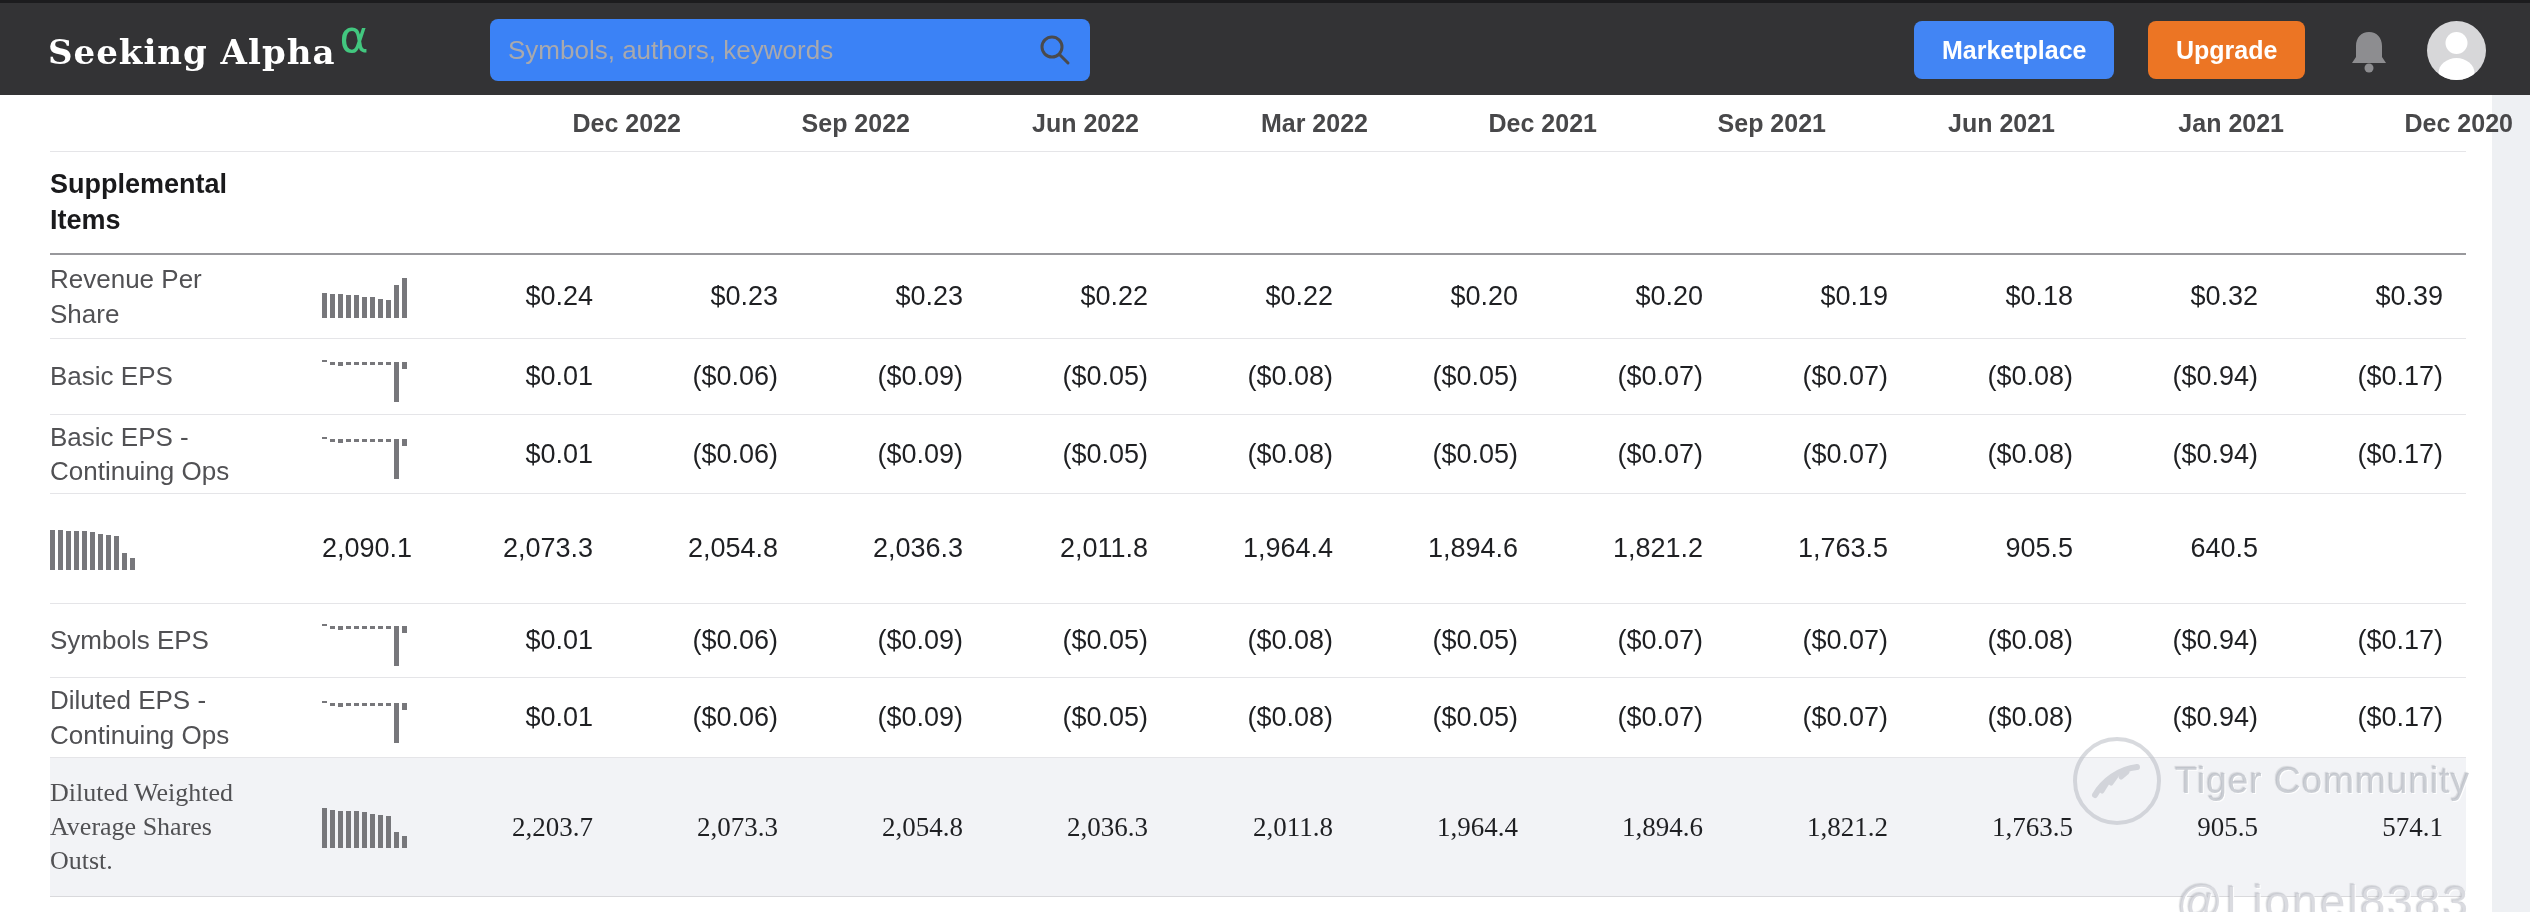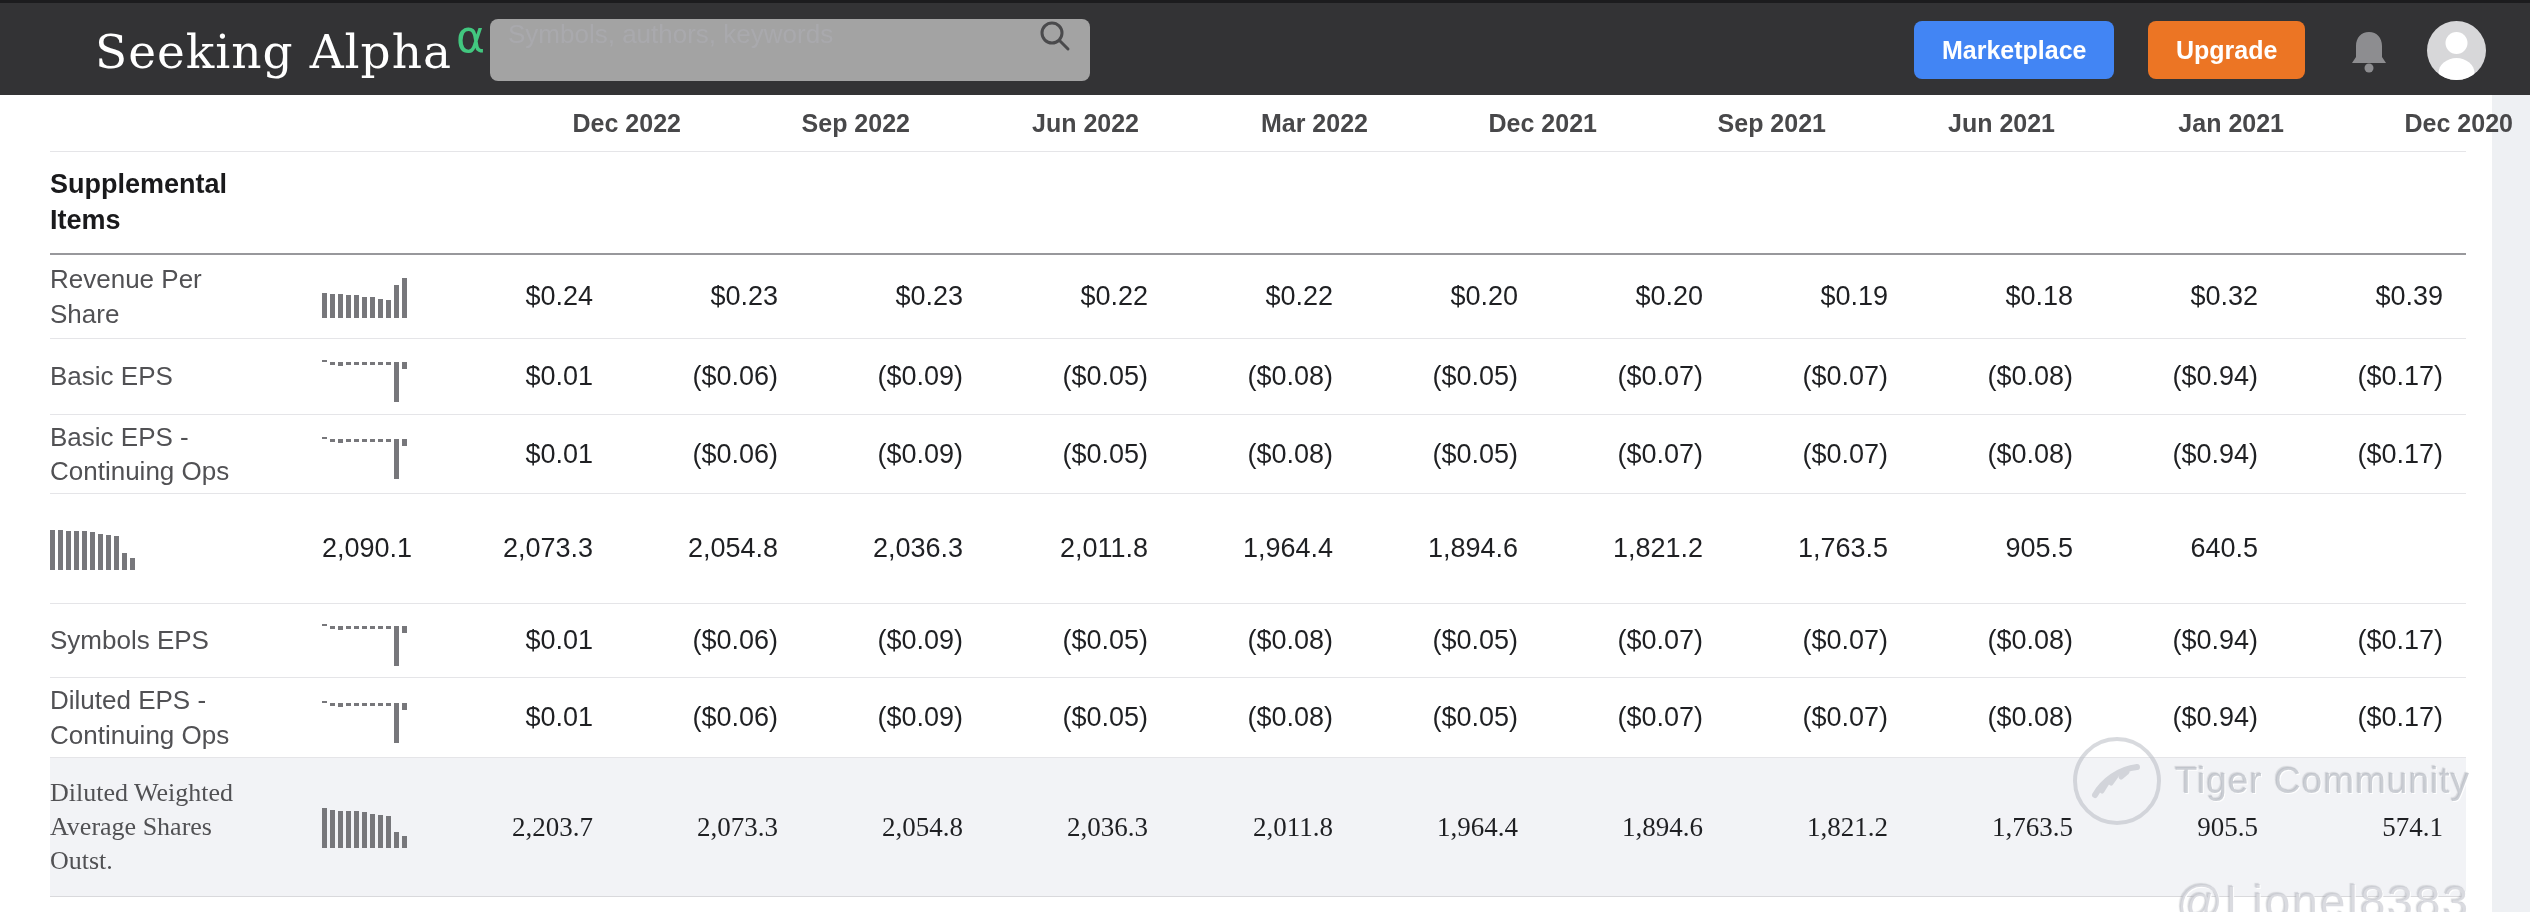--- a/index.html
+++ b/index.html
@@ -5,30 +5,30 @@
   * { margin:0; padding:0; box-sizing:border-box; }
   html,body { width:2530px; height:912px; background:#ffffff; font-family:"Liberation Sans", sans-serif; overflow:hidden; }
 
   
   .topnav {
     position:relative; width:2530px; height:95px; background:#333335;
     border-top:3px solid #1c1c1e;
   }
   .logo { position:absolute; left:48px; top:14px; height:70px; display:flex; align-items:flex-start; cursor:pointer; }
   .logo-text {
-    color:#ffffff; font-family:"DejaVu Serif", serif; font-weight:400;
-    font-size:47px; letter-spacing:1px; line-height:70px;margin-left:47px;
+    color:#ffffff; font-family:"DejaVu Serif", serif; font-weight:700;
+    font-size:34px; letter-spacing:1px; line-height:70px;
   }
   .logo-alpha {
     color:#42c77f; font-size:44px; line-height:1; margin-left:4px; margin-top:-2px;
     font-family:"DejaVu Sans", sans-serif;
   }
   .searchbox {
     position:absolute; left:490px; top:16px; width:600px; height:62px;
-    background:#a3a3a3; border-radius:8px; display:flex; align-items:flex-start; padding:0 18px;
+    background:#3b82f6; border-radius:8px; display:flex; align-items:center; padding:0 18px;
   }
   .searchbox input {
     flex:1; border:none; outline:none; font-size:26px; color:#333;
     font-family:"Liberation Sans", sans-serif; background:transparent;
   }
   .searchbox input::placeholder { color:#a9a9ad; }
   .search-icon { width:34px; height:34px; flex:0 0 auto; }
   .btn {
     position:absolute; top:18px; height:58px; border:none; border-radius:8px;
     color:#fff; font-size:25px; font-weight:bold; font-family:"Liberation Sans", sans-serif;

